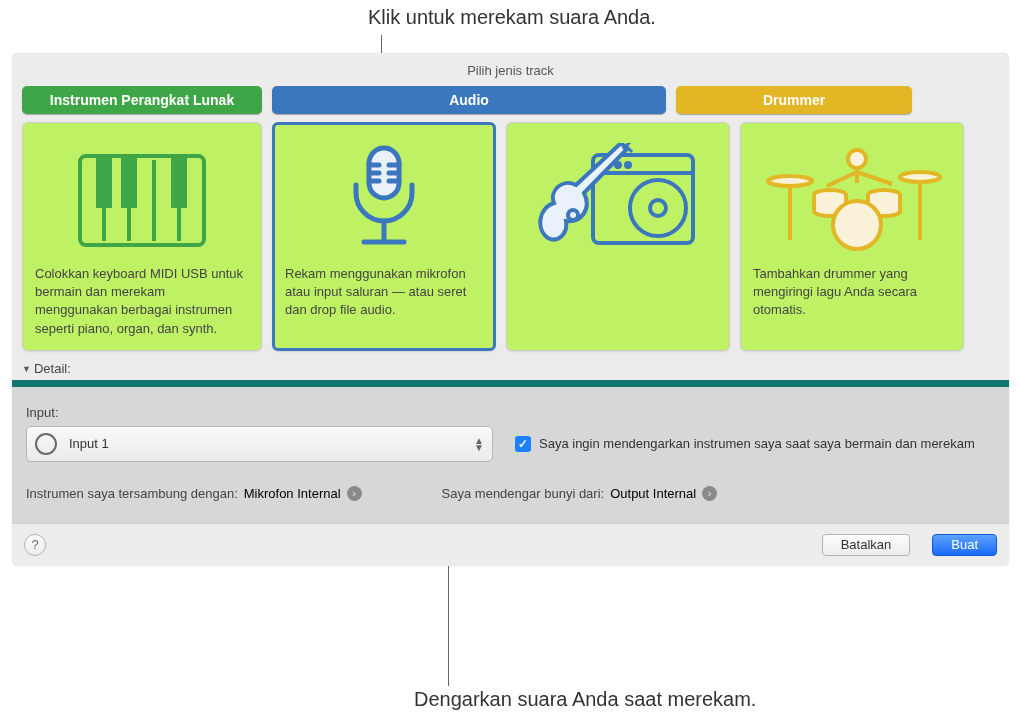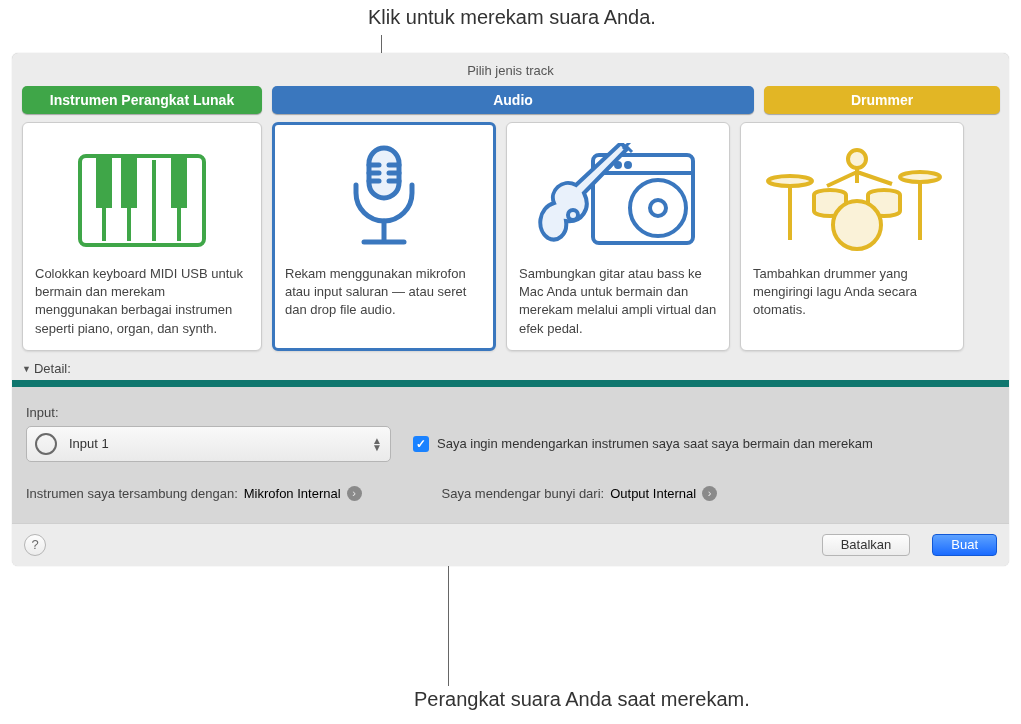--- a/index.html
+++ b/index.html
@@ -75,31 +75,31 @@
     border-radius: 5px;
     color: #fff;
     font-size: 14px;
     font-weight: 600;
     text-align: center;
     padding: 6px 0;
     cursor: pointer;
     box-shadow: 0 1px 1px rgba(0,0,0,0.3);
   }
   .tab-green { background: #3fa648; width: 240px; }
-  .tab-blue  { background: #3a77be; width: 482px; }
+  .tab-blue  { background: #3a77be; width: 394px; }
   .tab-yellow{ background: #e2b625; width: 236px; }
 
   
   .cards-row {
     display: flex;
     gap: 10px;
     padding: 0 10px 10px;
   }
   .card {
-    background: #ffffff;
+    background: #bef264;
     border: 1px solid #ccc;
     border-radius: 6px;
     padding: 12px 12px;
     display: flex;
     flex-direction: column;
     cursor: pointer;
     box-shadow: 0 1px 2px rgba(0,0,0,0.1);
   }
   .card.w1 { width: 240px; }
   .card.w2 { width: 224px; }
@@ -144,21 +144,21 @@
     font-size: 13px;
     color: #444;
     margin-bottom: 6px;
   }
   .input-row {
     display: flex;
     align-items: center;
     gap: 22px;
   }
   .input-select {
-    width: 365px;
+    width: 467px;
     height: 36px;
     background: linear-gradient(#f9f9f9,#eaeaea);
     border: 1px solid #b5b5b5;
     border-radius: 5px;
     display: flex;
     align-items: center;
     padding: 0 8px;
     position: relative;
     cursor: pointer;
   }
@@ -255,21 +255,21 @@
     color: #fff;
   }
 
 </style>
 </head>
 <body>
 
 <div class="callout-top">Klik untuk merekam suara Anda.</div>
 <div class="callout-line-top"></div>
 
-<div class="callout-bottom">Perangkat suara Anda saat merekam.</div>
+<div class="callout-bottom">Dengarkan suara Anda saat merekam.</div>
 <div class="callout-line-bottom"></div>
 
 <div class="dialog">
 
   <div class="dialog-title">Pilih jenis track</div>
 
   <div class="tabs-row">
     <div class="tab-btn tab-green">Instrumen Perangkat Lunak</div>
     <div class="tab-btn tab-blue">Audio</div>
     <div class="tab-btn tab-yellow">Drummer</div>
@@ -333,21 +333,20 @@
           <g stroke="#3a77be" stroke-width="4" fill="#e9f1fb">
             <path d="M15 95 c-12 -8 -10 -30 6 -35 c-5 -12 8 -25 22 -18 l45 -42 l6 6 l-43 44 c8 16 -3 30 -18 28 c2 14 -9 22 -18 17 z"></path>
             <circle cx="40" cy="72" r="5" fill="none"></circle>
           </g>
           <g stroke="#3a77be" stroke-width="3">
             <line x1="92" y1="2" x2="99" y2="9"></line>
             <line x1="97" y1="-1" x2="90" y2="6"></line>
           </g>
         </svg>
       </div>
-      <div class="card-desc">Sambungkan gitar atau bass ke Mac Anda untuk bermain dan merekam melalui ampli virtual dan efek pedal.</div>
     </div>
 
     <div class="card w2">
       <div class="card-icon">
         <svg width="180" height="110" viewBox="0 0 180 110">
           <g stroke="#e2b625" stroke-width="4" fill="#faf2d8">
 
             <circle cx="95" cy="14" r="9"></circle>
             <path d="M95 23 v15 M95 27 l-30 14 M95 27 l35 12" fill="none"></path>
 

